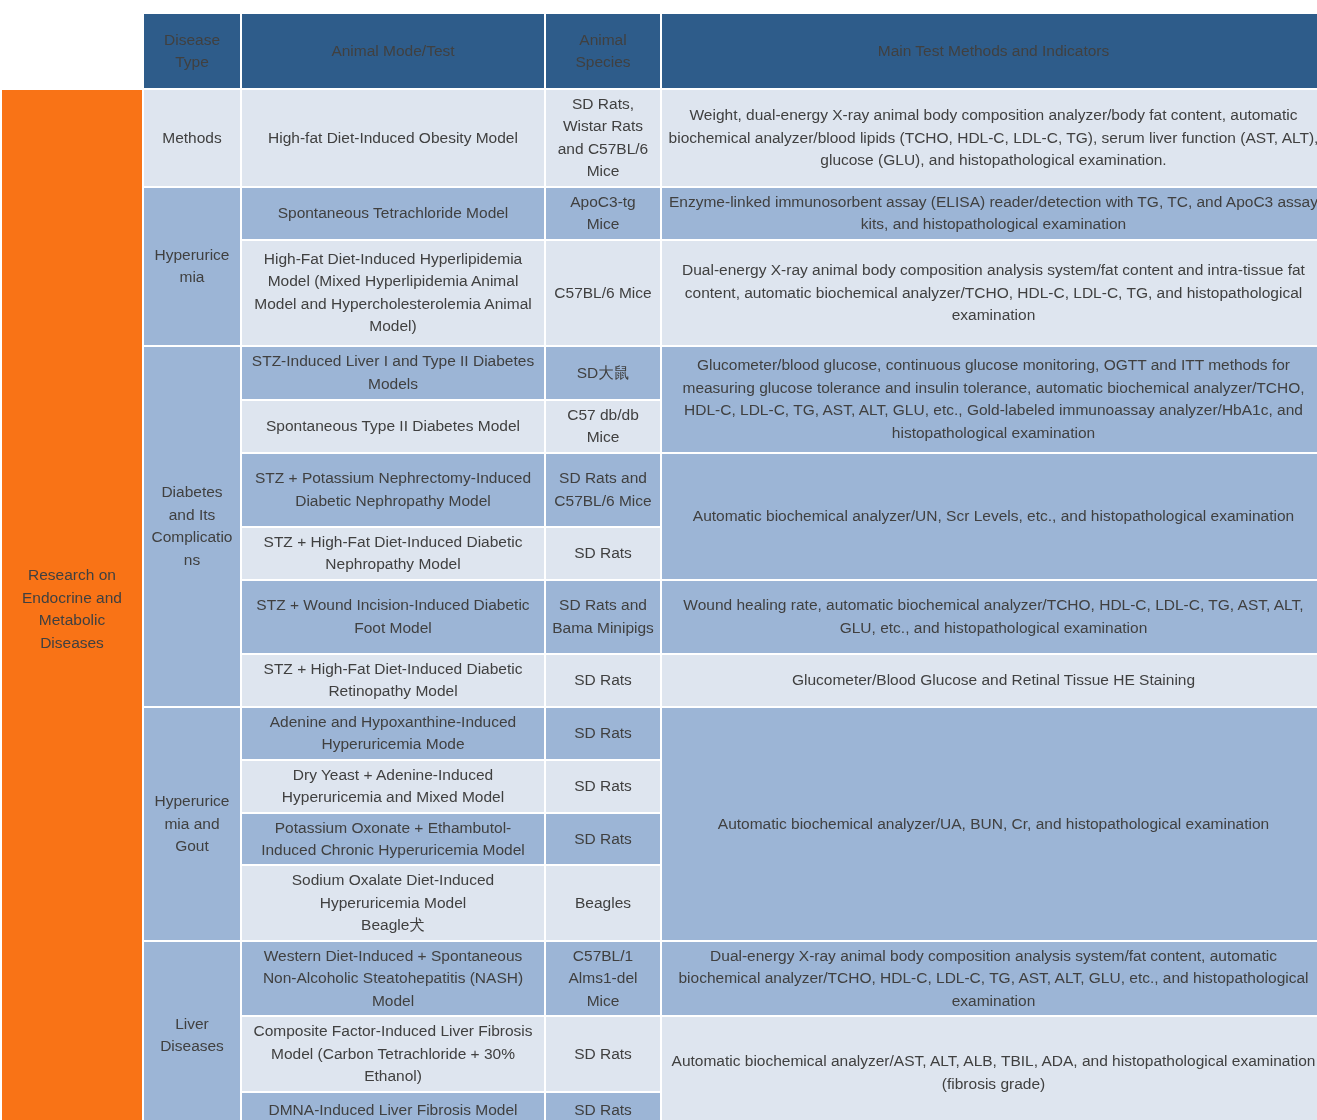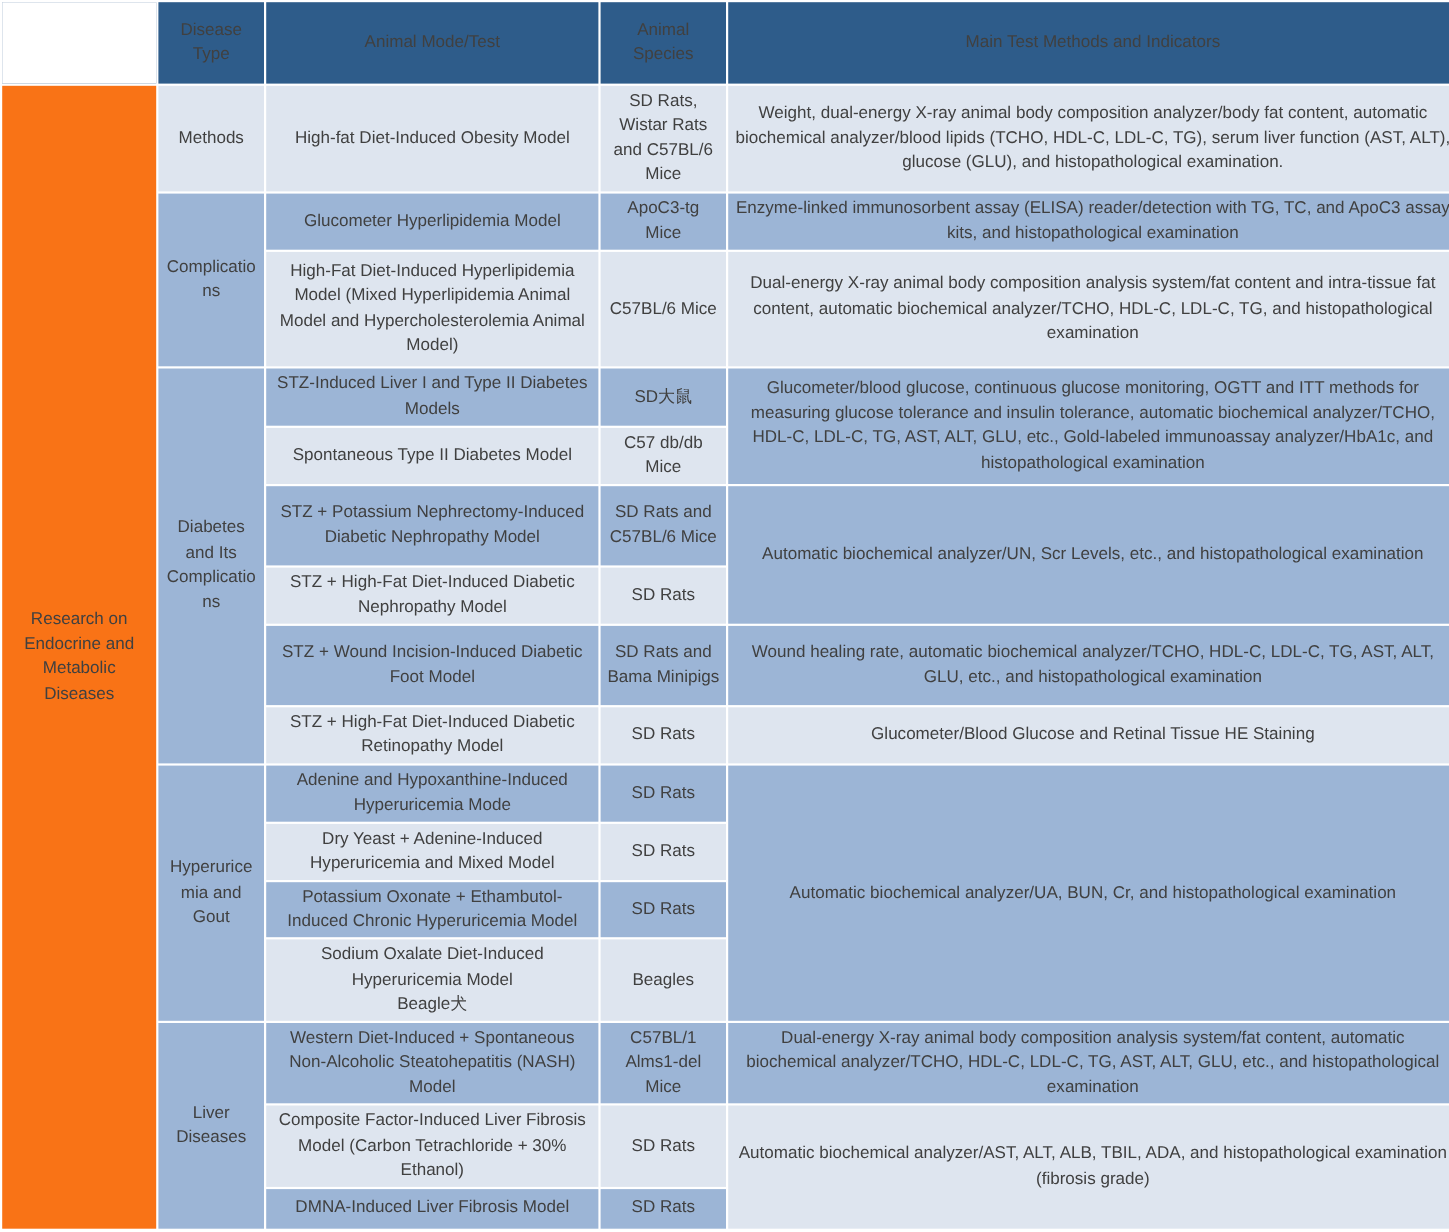--- a/index.html
+++ b/index.html
@@ -9,21 +9,21 @@
   }
   body {
     width: 1317px;
     height: 1120px;
     font-family: "Liberation Sans", "DejaVu Sans", sans-serif;
     overflow: hidden;
   }
   #table-wrap {
     position: absolute;
     left: 0;
-    top: 0;
+    top: 12px;
     width: 1167px;
     height: 1092px;
   }
   table.research-table {
     border-collapse: separate;
     border-spacing: 2px;
     width: 1317px;
     table-layout: fixed;
     background: #ffffff;
   }
@@ -89,22 +89,22 @@
           <th>Main Test Methods and Indicators</th>
         </tr>
         <tr style="height: 74px;">
           <td class="topic-cell" rowspan="16">Research on Endocrine and Metabolic Diseases</td>
           <td class="band-light" rowspan="1">Methods</td>
           <td class="band-light">High-fat Diet-Induced Obesity Model</td>
           <td class="band-light">SD Rats, Wistar Rats and C57BL/6 Mice</td>
           <td class="band-light" rowspan="1">Weight, dual-energy X-ray animal body composition analyzer/body fat content, automatic biochemical analyzer/blood lipids (TCHO, HDL-C, LDL-C, TG), serum liver function (AST, ALT), glucose (GLU), and histopathological examination.</td>
         </tr>
         <tr style="height: 48px;">
-          <td class="band-dark" rowspan="2">Complications</td>
-          <td class="band-dark">Glucometer Hyperlipidemia Model</td>
+          <td class="band-dark" rowspan="2">Hyperuricemia</td>
+          <td class="band-dark">Spontaneous Tetrachloride Model</td>
           <td class="band-dark">ApoC3-tg Mice</td>
           <td class="band-dark" rowspan="1">Enzyme-linked immunosorbent assay (ELISA) reader/detection with TG, TC, and ApoC3 assay kits, and histopathological examination</td>
         </tr>
         <tr style="height: 104px;">
           <td class="band-light">High-Fat Diet-Induced Hyperlipidemia Model (Mixed Hyperlipidemia Animal Model and Hypercholesterolemia Animal Model)</td>
           <td class="band-light">C57BL/6 Mice</td>
           <td class="band-light" rowspan="1">Dual-energy X-ray animal body composition analysis system/fat content and intra-tissue fat content, automatic biochemical analyzer/TCHO, HDL-C, LDL-C, TG, and histopathological examination</td>
         </tr>
         <tr style="height: 52px;">
           <td class="band-dark" rowspan="6">Diabetes and Its Complications</td>

